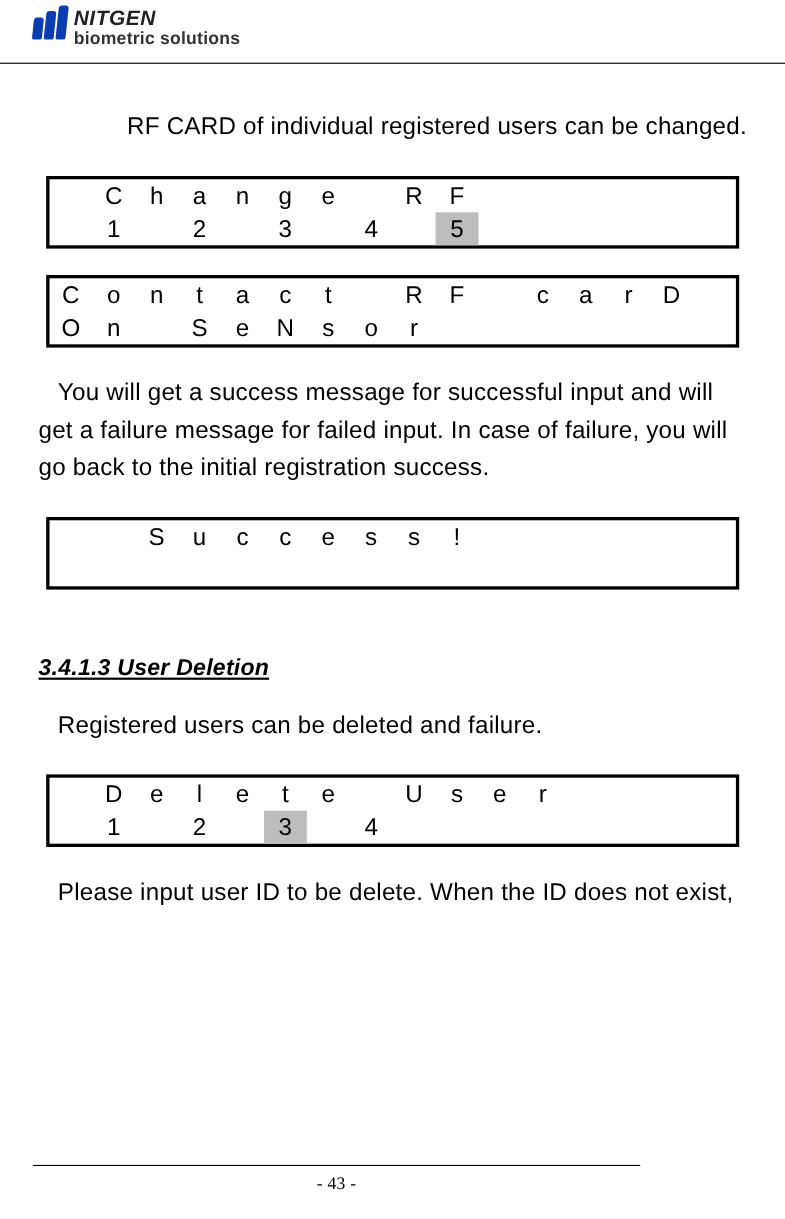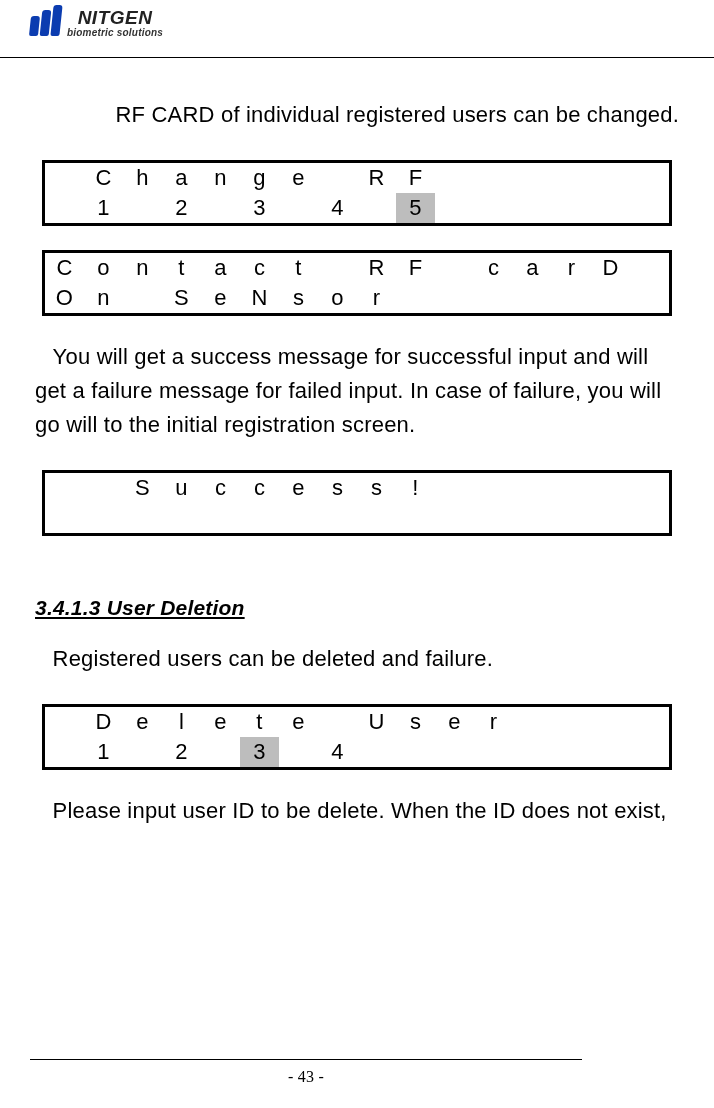--- a/index.html
+++ b/index.html
@@ -40,35 +40,33 @@
     transform: skewX(-6deg);
   }
   .lb1 { height: 20px; }
   .lb2 { height: 26px; }
   .lb3 { height: 31px; }
   .logo-text {
     display: flex;
     flex-direction: column;
     line-height: 1;
     padding-top: 2px;
-    text-align: center;
   }
   .logo-title {
     font-family: Arial, Helvetica, sans-serif;
     font-weight: 900;
     font-style: italic;
     font-size: 19px;
     letter-spacing: 0.5px;
     color: #222;
   }
   .logo-sub {
     font-family: Arial, Helvetica, sans-serif;
     font-weight: bold;
-    font-style: italic;
-    font-size: 10px;
+    font-size: 16px;
     color: #333;
     letter-spacing: 0.2px;
     margin-top: 1px;
   }
   .content {
     padding: 40px 35px 0 35px;
   }
   .para {
     font-size: 22px;
     line-height: 1.55;
@@ -229,21 +227,21 @@
               <td>&nbsp;</td>
               <td>&nbsp;</td>
               <td>&nbsp;</td>
               <td>&nbsp;</td>
               <td>&nbsp;</td>
             </tr>
       </tbody>
         </table>
     </div>
 
-    <p class="para small-indent">You will get a success message for successful input and will get a failure message for failed input. In case of failure, you will go will to the initial registration screen.</p>
+    <p class="para small-indent">You will get a success message for successful input and will get a failure message for failed input. In case of failure, you will go back to the initial registration success.</p>
 
     <div class="lcd">
       <table>
         <tbody>
             <tr id="lcd3-r1">
               <td>&nbsp;</td>
               <td>&nbsp;</td>
               <td>S</td>
               <td>u</td>
               <td>c</td>

